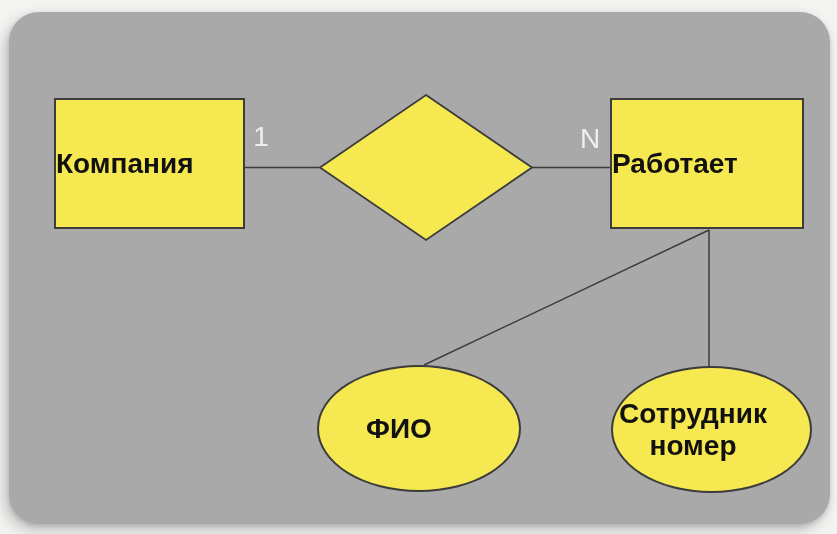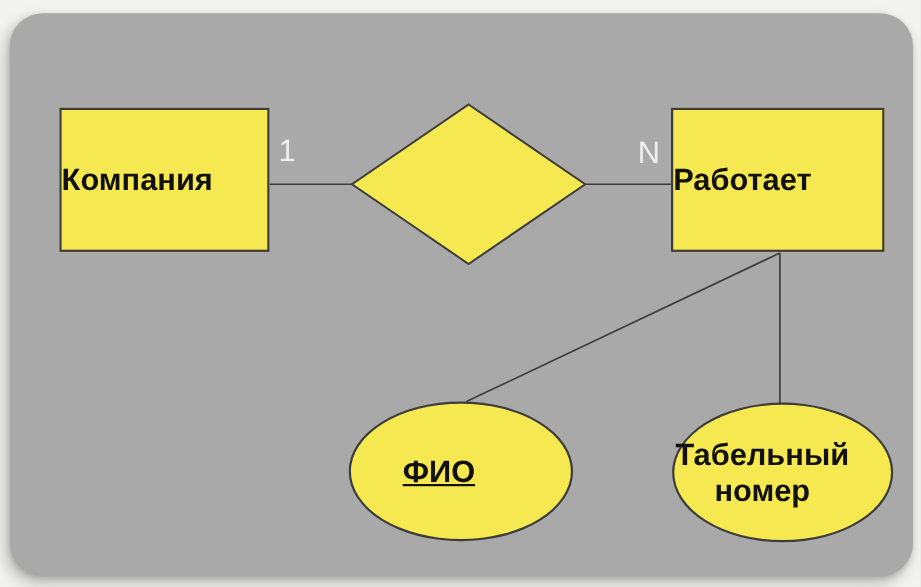--- a/index.html
+++ b/index.html
@@ -70,21 +70,21 @@
   .entity.employee { left: 601px; top: 86px; width: 194px; height: 131px; }
   .diamond-label {
     left: 311px; top: 83px; width: 212px; height: 145px;
     background: transparent;
   }
   .attribute {
     background: var(--shape-fill);
     border: 2px solid var(--shape-border);
     border-radius: 50%;
   }
-  .attribute.fio       { left: 308px; top: 353px; width: 204px; height: 127px; text-decoration: underline; }
+  .attribute.fio       { left: 308px; top: 353px; width: 204px; height: 127px; }
   .attribute.personnel { left: 602px; top: 354px; width: 201px; height: 127px; }
   .attribute .attr-label { display: block; width: 160px; }
   .cardinality {
     position: absolute;
     color: var(--cardinality-text);
     font-size: 28px;
     font-weight: 400;
     text-align: center;
     line-height: 1;
   }
@@ -114,16 +114,16 @@
 
 
     <div class="cardinality one">1</div>
     <div class="cardinality n">N</div>
 
     <div class="shape attribute fio">
       <span class="attr-label">ФИО</span>
     </div>
 
     <div class="shape attribute personnel">
-      <span class="attr-label">Табельный номер</span>
+      <span class="attr-label">Сотрудник номер</span>
     </div>
   </div>
 </div>
 
 </body></html>

